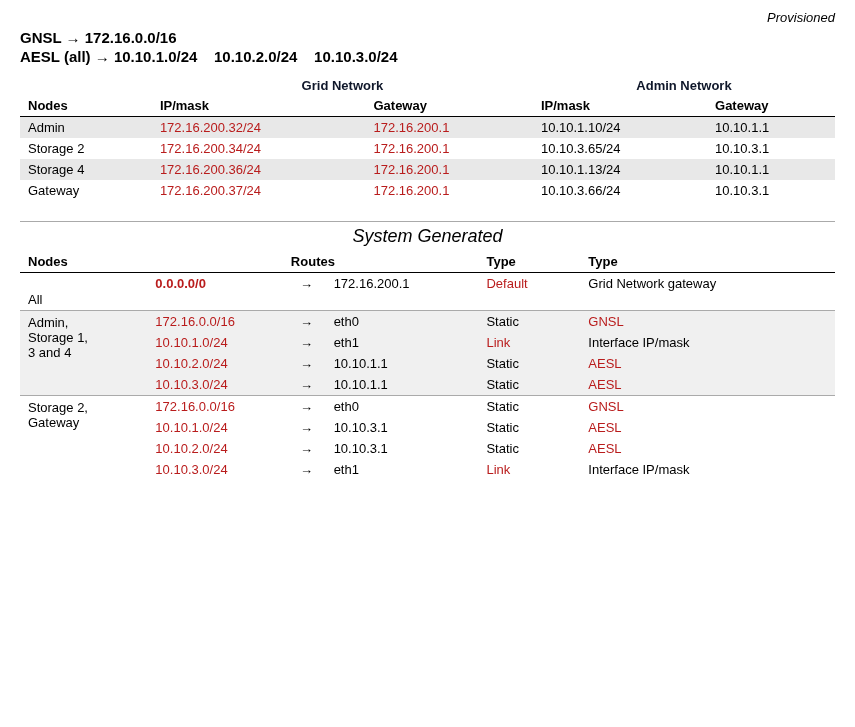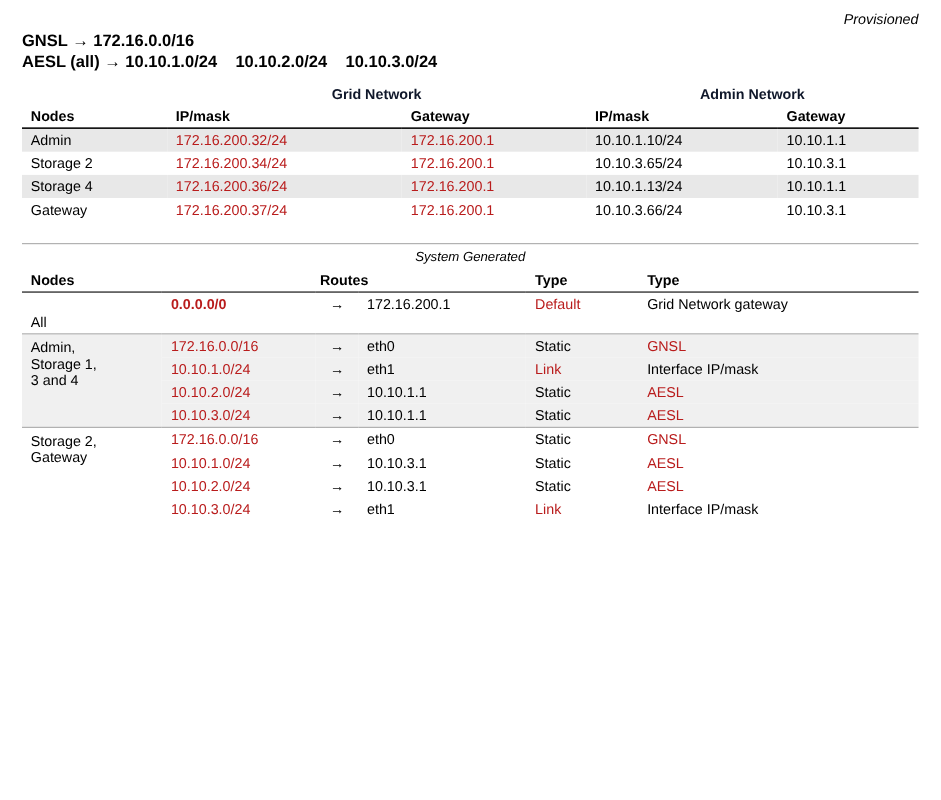--- a/index.html
+++ b/index.html
@@ -64,21 +64,21 @@
     .divider {
       border: none;
       border-top: 1px solid #aaa;
       margin: 10px 0 4px 0;
     }
 
     
     .system-generated {
       text-align: center;
       font-style: italic;
-      font-size: 12px;
+      font-size: 18px;
       margin-bottom: 4px;
     }
 
     
     .routes-table {
       width: 100%;
       border-collapse: collapse;
     }
     .routes-table th {
       font-weight: bold;

